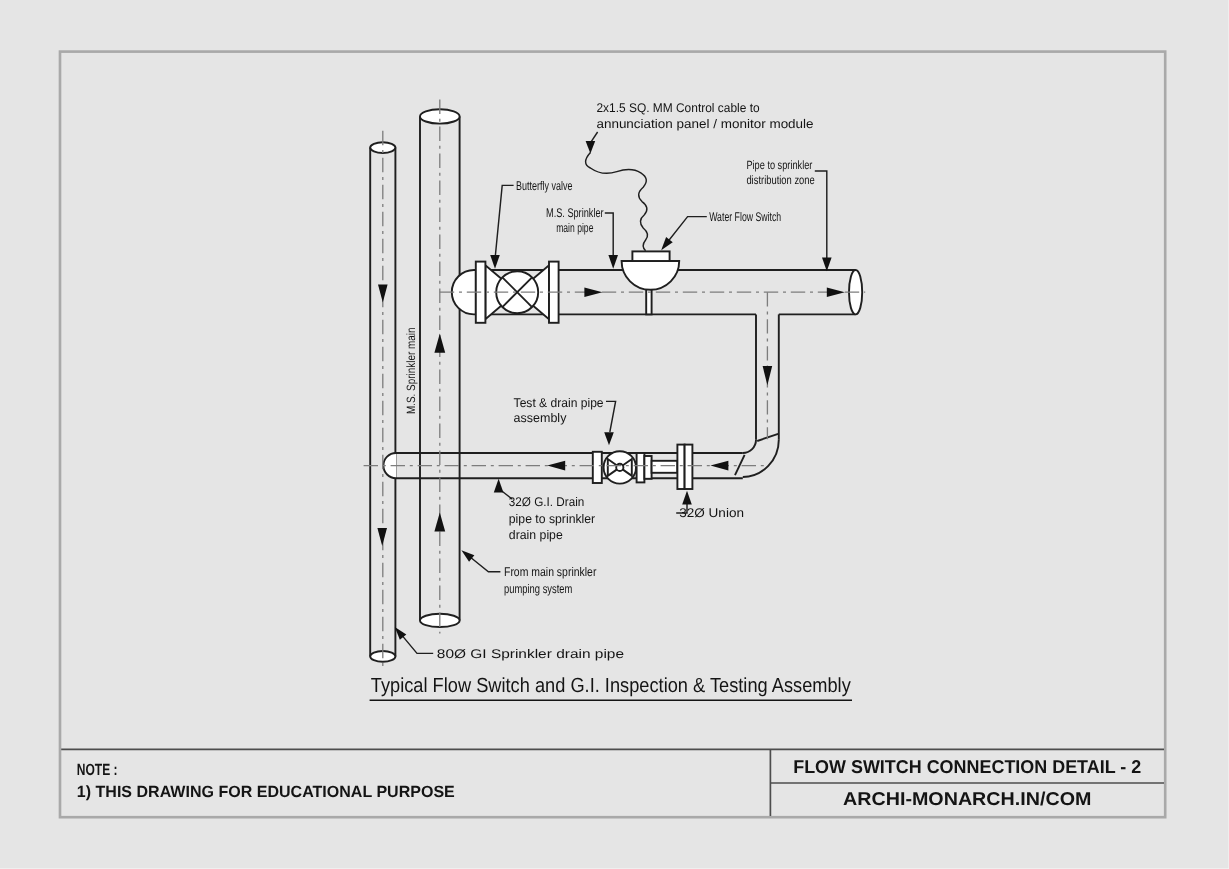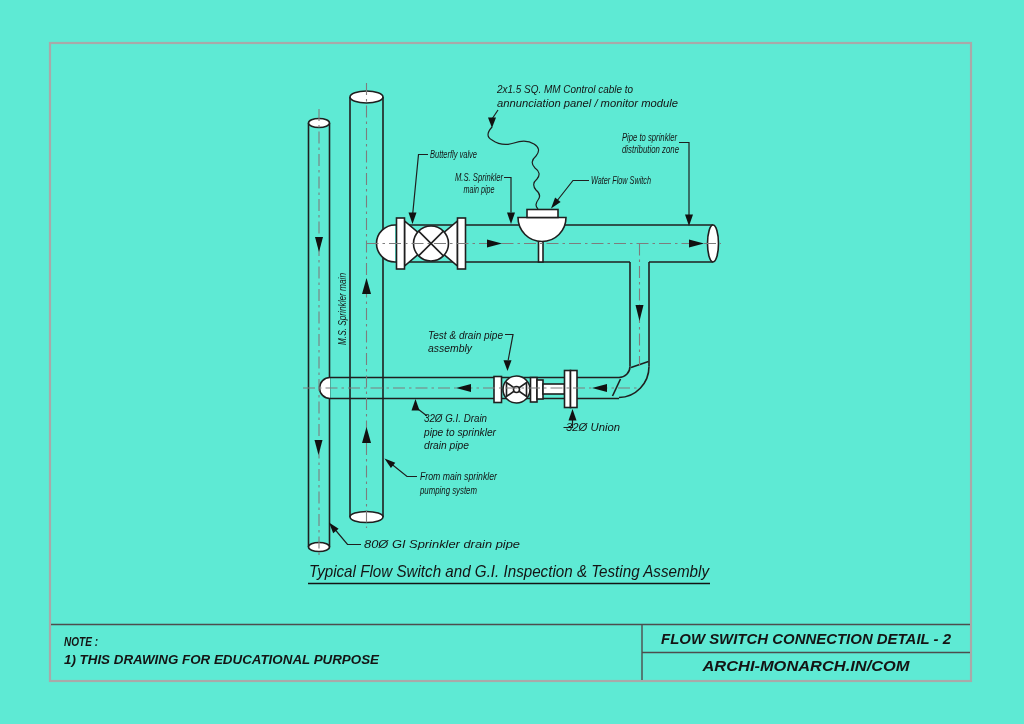--- a/index.html
+++ b/index.html
@@ -1,16 +1,16 @@
 <!DOCTYPE html>
 <html><head>
 <meta charset="utf-8">
 <style>
   html,body{margin:0;padding:0;background:#ffffff;}
-  #sheet{position:relative;width:1024px;height:724px;background:#5eead4;overflow:hidden;font-style:italic;}
+  #sheet{position:relative;width:1024px;height:724px;background:#e5e5e5;overflow:hidden;}
   svg{position:absolute;left:0;top:0;}
   text{font-family:"Liberation Sans",sans-serif;fill:#141414;}
   .lbl{font-size:10.5px;}
   .lbl-sm{font-size:10px;}
   .cap{font-size:17px;}
   .note{font-size:13.5px;font-weight:bold;}
   .tb{font-size:15.5px;font-weight:bold;}
   .pipe{stroke:#1f1f1f;stroke-width:1.6;fill:none;}
   .wfill{fill:#ffffff;}
   .thin{stroke:#1f1f1f;stroke-width:1.2;fill:none;}

